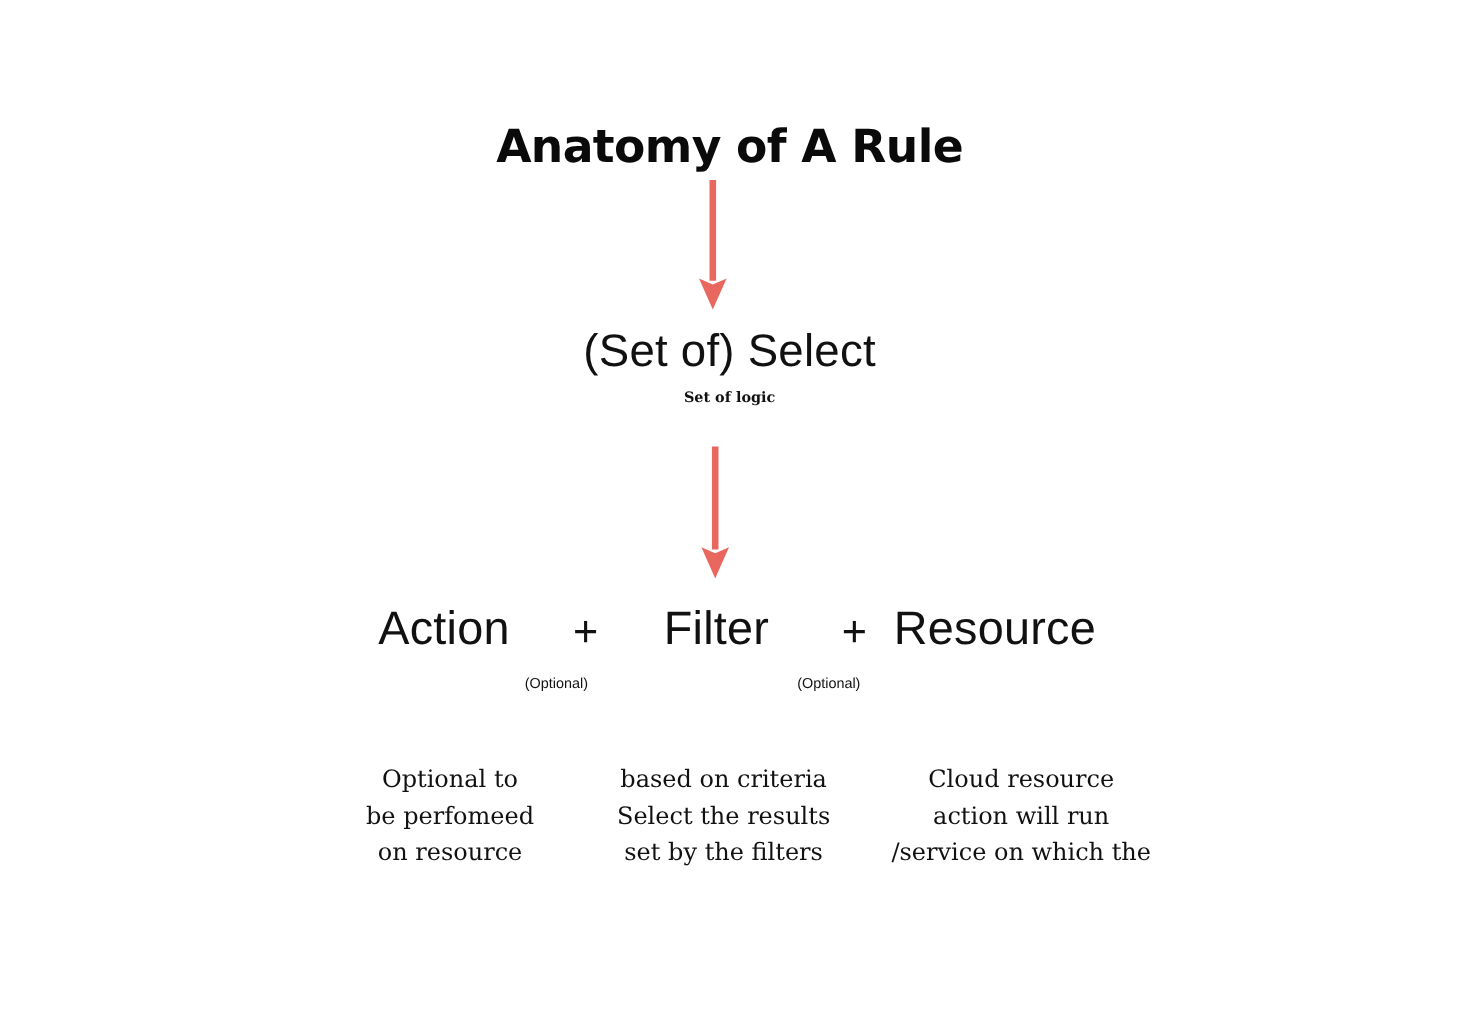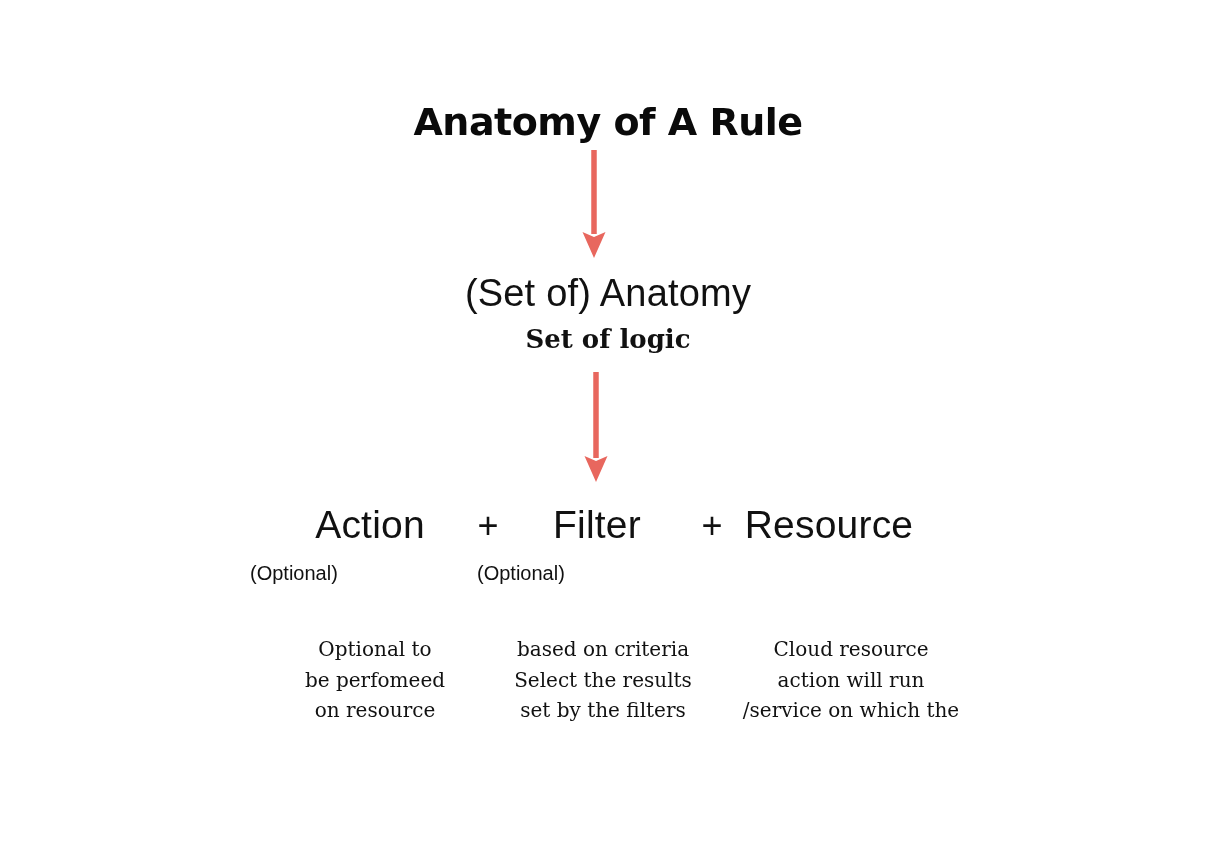--- a/index.html
+++ b/index.html
@@ -58,21 +58,21 @@
     white-space: nowrap;
   }
   .policy-sub {
     position: absolute;
     top: 324px;
     left: 0;
     width: 1216px;
     text-align: center;
     font-family: "DejaVu Serif", serif;
     font-weight: bold;
-    font-size: 26px;
+    font-size: 12px;
     color: #111111;
     white-space: nowrap;
   }
 
   
   .formula {
     position: absolute;
     top: 503px;
     left: 0;
     width: 1015px;
@@ -106,23 +106,23 @@
 
   .plus-1 { left: 433px; width: 110px; }
   .plus-2 { left: 657px; width: 110px; }
 
   
   .optional {
     position: absolute;
     top: 562px;
     font-family: "Liberation Sans", sans-serif;
     font-weight: 300;
-    font-size: 20px;
+    font-size: 12px;
     color: #111111;
-    text-align: left;
+    text-align: right;
     white-space: nowrap;
   }
   .optional-action { left: 250px; width: 240px; }
   .optional-filter { left: 477px; width: 240px; }
 
   
   .desc {
     position: absolute;
     top: 634px;
     font-family: "DejaVu Serif", serif;
@@ -142,21 +142,21 @@
 
 <div class="canvas">
 
   <div class="title">Anatomy of A Rule</div>
 
   <svg class="arrow" style="left:570px; top:148px;" width="48" height="114" viewBox="0 0 48 114">
     <line x1="24" y1="2" x2="24" y2="86" stroke="#e8675e" stroke-width="5.5"></line>
     <path d="M 24 110 L 12.5 84 L 24 89 L 35.5 84 Z" fill="#e8675e"></path>
   </svg>
 
-  <div class="policy-title">(Set of) Anatomy</div>
+  <div class="policy-title">(Set of) Select</div>
   <div class="policy-sub">Set of logic</div>
 
   <svg class="arrow" style="left:572px; top:370px;" width="48" height="116" viewBox="0 0 48 116">
     <line x1="24" y1="2" x2="24" y2="88" stroke="#e8675e" stroke-width="5.5"></line>
     <path d="M 24 112 L 12.5 86 L 24 91 L 35.5 86 Z" fill="#e8675e"></path>
   </svg>
 
   <div class="formula">
     <div class="term term-action">Action</div>
 

